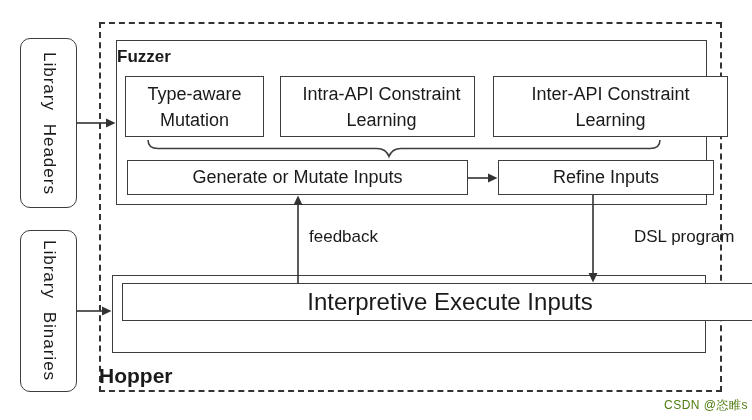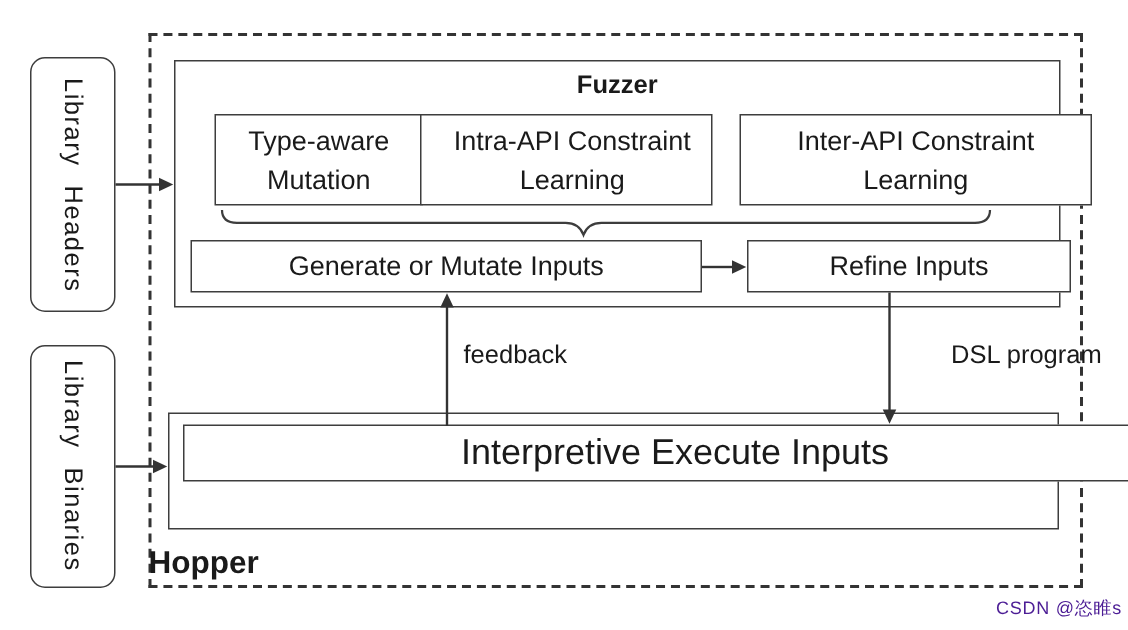--- a/index.html
+++ b/index.html
@@ -31,44 +31,44 @@
     font-size:17px;
     letter-spacing:1px;
     word-spacing:7px;
     border-radius:10px;
   }
   .lib-headers{left:20px;top:38px;width:57px;height:170px;}
   .lib-binaries{left:20px;top:230px;width:57px;height:162px;}
   .fuzzer-box{left:116px;top:40px;width:591px;height:165px;background:transparent;}
   .section-title{
     position:absolute;left:0;right:0;
-    text-align:center;
+    text-align:left;
     font-weight:bold;font-size:17px;
   }
   .fuzzer-title{top:6px;}
   .comp{font-size:18px;line-height:26px;padding:0 4px;}
-  .comp1{left:143px;top:76px;width:139px;height:61px;}
+  .comp1{left:125px;top:76px;width:139px;height:61px;}
   .comp2{left:280px;top:76px;width:195px;height:61px;padding-left:12px;}
   .comp3{left:493px;top:76px;width:235px;height:61px;}
   .gen-box{left:127px;top:160px;width:341px;height:35px;font-size:18px;}
   .refine-box{left:498px;top:160px;width:216px;height:35px;font-size:18px;}
   .interp-outer{left:112px;top:275px;width:594px;height:78px;display:block;background:transparent;}
   .interp-inner{left:122px;top:283px;width:656px;height:38px;font-size:24px;}
   .hopper-title{
     position:absolute;left:99px;width:623px;top:364px;
     text-align:left;font-weight:bold;font-size:21px;
   }
   .edge-label{
     position:absolute;font-size:17px;white-space:nowrap;
   }
   .feedback-label{left:309px;top:227px;}
   .dsl-label{left:634px;top:227px;}
   .watermark{
     position:absolute;right:4px;top:397px;
-    font-size:12px;color:#4c1d95;letter-spacing:0.5px;
+    font-size:12px;color:#4d7c0f;letter-spacing:0.5px;
   }
   svg.overlay{
     position:absolute;left:0;top:0;width:752px;height:420px;
     pointer-events:none;
   }
   svg .ln{stroke:#333333;stroke-width:1.6;fill:none;}
   svg .hd{fill:#333333;stroke:none;}
   svg .brace{stroke:#3d3d3d;stroke-width:1.5;fill:none;}
 </style>
 </head>

